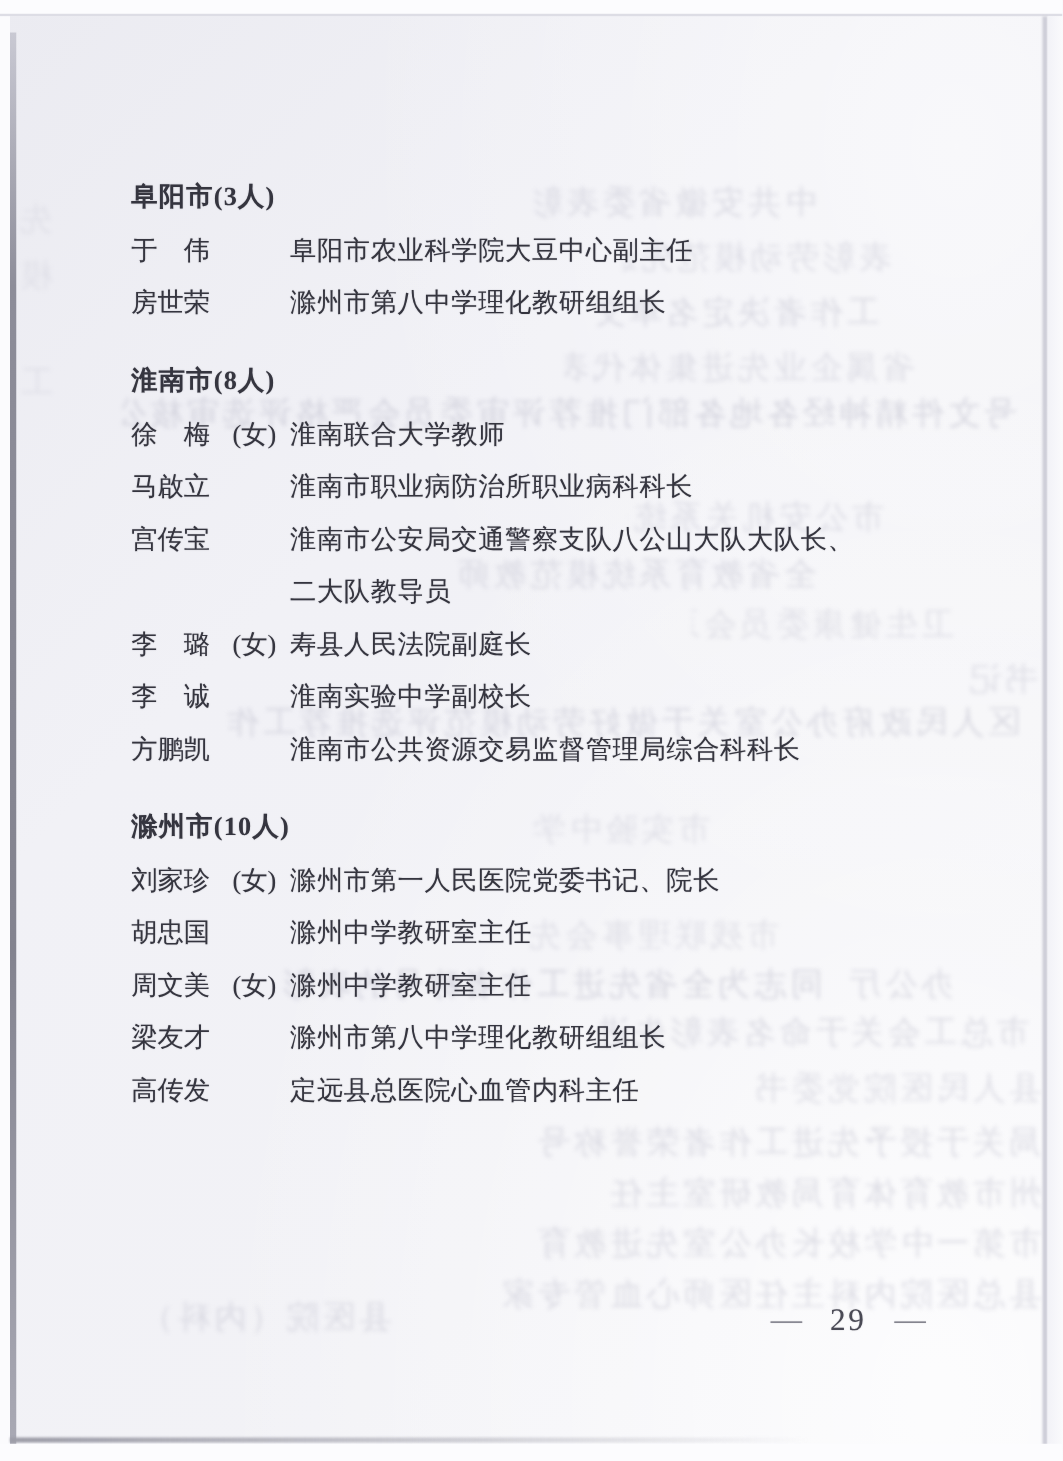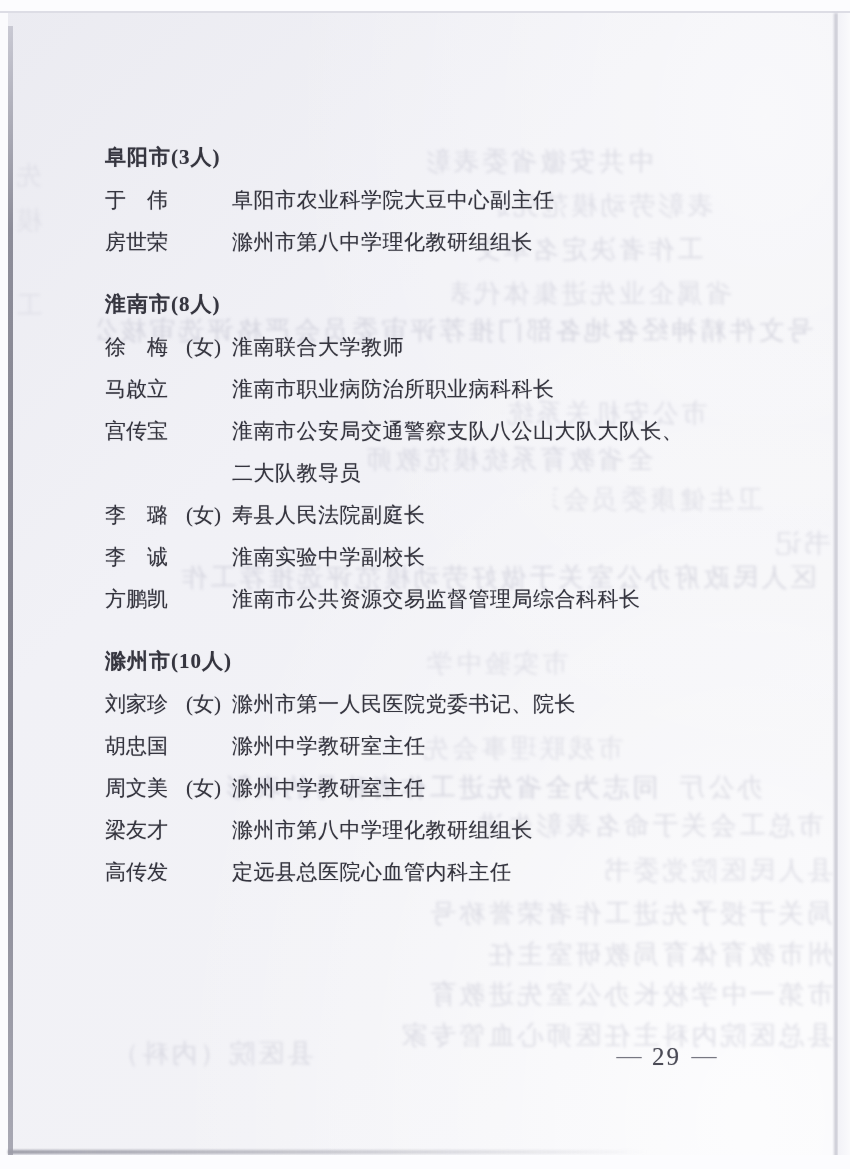--- a/index.html
+++ b/index.html
@@ -49,21 +49,21 @@
   .heading{height:43px;line-height:43px;font-weight:600;letter-spacing:1px;white-space:nowrap;}
   .row{height:42px;line-height:42px;white-space:nowrap;}
   .name{display:inline-block;width:81px;vertical-align:top;}
   .marker{display:inline-block;min-width:46px;vertical-align:top;}
   .title{letter-spacing:.5px;}
 
   
   .page-num{position:absolute;left:612px;top:1040px;height:34px;line-height:34px;
     color:#4a4a55;font-size:25px;white-space:nowrap;text-shadow:0 0 1px rgba(70,70,82,.35);}
   .page-num .dash{display:inline-block;width:34px;text-align:center;color:#72727e;transform:scaleY(.8);}
-  .page-num .num{display:inline-block;margin:0 6px;letter-spacing:2px;}
+  .page-num .num{display:inline-block;margin:0 18px;letter-spacing:2px;}
 </style>
 </head>
 <body>
 
 <div class="paper"></div>
 
 <div class="bleed-layer">
     <div class="bleed" style="top: 146px; left: 428px; width: 225px; opacity: 0.5;">中共安徽省委表彰</div>
     <div class="bleed" style="top: 190px; left: 498px; width: 215px; opacity: 0.45;">表彰劳动模范先进</div>
     <div class="bleed" style="top: 234px; left: 478px; width: 225px; opacity: 0.5;">工作者决定名单文</div>

